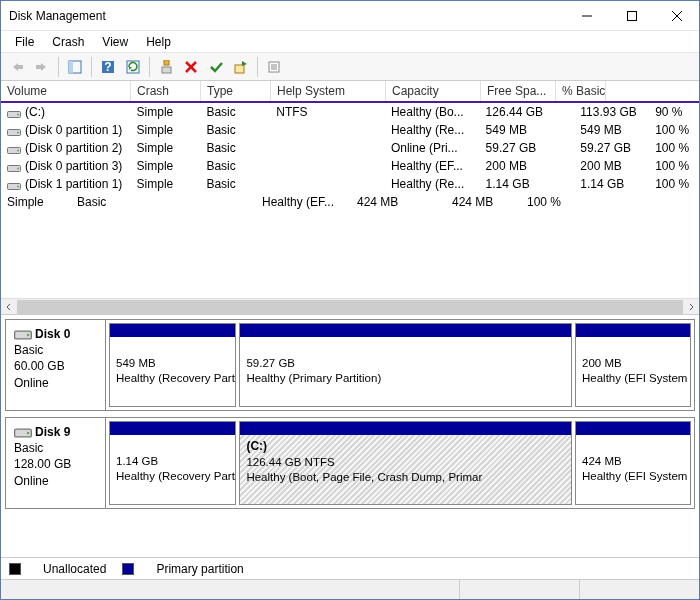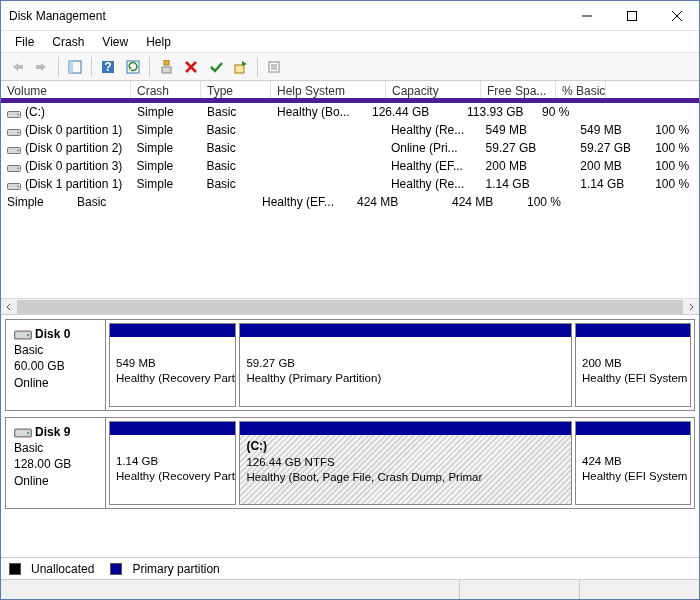--- a/index.html
+++ b/index.html
@@ -9,21 +9,21 @@
 .titlebar .title { flex: 1; font-size: 12px; }
 .winbtn { width: 45px; height: 29px; display: flex; align-items: center; justify-content: center; }
 .winbtn svg { width: 10px; height: 10px; }
 .menubar { height: 22px; display: flex; align-items: center; padding: 0 6px; gap: 2px; border-bottom: 1px solid #e5e5e5; }
 .menuitem { padding: 2px 8px; cursor: default; }
 .toolbar { height: 28px; display: flex; align-items: center; padding: 0 4px; gap: 1px; border-bottom: 1px solid #ccc; background: #f7f7f7; }
 .tbtn { width: 24px; height: 24px; display: flex; align-items: center; justify-content: center; border: 1px solid transparent; }
 .tbtn.disabled { opacity: 0.4; }
 .tsep { width: 1px; height: 20px; background: #ccc; margin: 0 3px; }
 .volpane { height: 234px; position: relative; border-bottom: 1px solid #ccc; overflow: hidden; }
-.colheaders { height: 22px; display: flex; background: #fff; border-bottom: 5px solid #4c1d95; }
+.colheaders { height: 22px; display: flex; background: #fff; border-bottom: 2px solid #4c1d95; }
 .ch { padding: 3px 6px; border-right: 1px solid #e1e1e1; overflow: hidden; white-space: nowrap; color: #333; }
 .rows { overflow: auto; }
 .row { height: 18px; display: flex; align-items: center; }
 .cell { padding: 1px 6px; overflow: hidden; white-space: nowrap; text-overflow: clip; }
 .volico { display: inline-block; width: 14px; height: 10px; margin-right: 4px; vertical-align: middle; }
 .volico svg { width: 14px; height: 10px; }
 .hscroll { position: absolute; bottom: 0; left: 0; right: 0; height: 16px; background: #f0f0f0; display: flex; align-items: center; border-top: 1px solid #ddd; }
 .sbtn { width: 16px; height: 16px; display:flex; align-items:center; justify-content:center; background:#f0f0f0; }
 .strack { flex: 1; height: 16px; background: #f0f0f0; position: relative; }
 .sthumb { position: absolute; height: 14px; top: 1px; background: #cdcdcd; }
@@ -32,21 +32,21 @@
 .diskinfo { width: 100px; padding: 6px 8px; border-right: 1px solid #888; background: #fff; line-height: 1.35; }
 .diskinfo b { font-weight: bold; }
 .dicon { width: 18px; height: 14px; display:inline-block; margin-right:3px; vertical-align:middle;}
 .partwrap { flex: 1; display: flex; gap: 3px; padding: 3px; }
 .part { border: 1px solid #888; display: flex; flex-direction: column; overflow: hidden; }
 .part .pbar { height: 13px; background: #000099; }
 .part.hatched .pbody { background-image: repeating-linear-gradient(135deg, #f5f5f5 0 2px, #d6d6d6 2px 4px); }
 .pbody { flex: 1; padding: 4px 6px; font-size: 11.5px; line-height: 1.3; overflow: hidden; white-space: nowrap; }
 .pbody b { font-weight: 600; }
 .legend { height: 22px; border-top: 1px solid #ccc; display: flex; align-items: center; padding: 0 8px; gap: 16px; }
-.lgitem { display: flex; align-items: center; gap: 10px; }
+.lgitem { display: flex; align-items: center; gap: 22px; }
 .lgbox { width: 12px; height: 12px; border: 1px solid #555; }
 .statusbar { height: 20px; border-top: 1px solid #ccc; background: #f0f0f0; display: flex; }
 .sbcell { border-left: 1px solid #ccc; }
 
 .c0{width:130px}.c1{width:70px}.c2{width:70px}.c3{width:115px}.c4{width:95px}.c5{width:95px}.c6{width:75px}.c7{width:50px}
 </style>
 </head>
 <body>
 
 <div class="titlebar">
@@ -154,20 +154,21 @@
     <div class="ch c7">% Basic</div>
   </div>
   <div class="rows" id="volrows">
       <div class="row">
         <div class="cell c0"><span class="volico"><svg viewBox="0 0 14 10">
               <rect x="0.5" y="2.5" width="13" height="6" rx="1" fill="#d8d8d8" stroke="#777"></rect>
               <circle cx="11" cy="5.5" r="1" fill="#6a6"></circle>
             </svg></span>(C:)</div>
         <div class="cell c1">Simple</div>
         <div class="cell c2">Basic</div>
+        <div class="cell c3">NTFS</div>
         <div class="cell c4">Healthy (Bo...</div>
         <div class="cell c5">126.44 GB</div>
         <div class="cell c6">113.93 GB</div>
         <div class="cell c7">90 %</div>
       </div>
       <div class="row">
         <div class="cell c0"><span class="volico"><svg viewBox="0 0 14 10">
               <rect x="0.5" y="2.5" width="13" height="6" rx="1" fill="#d8d8d8" stroke="#777"></rect>
               <circle cx="11" cy="5.5" r="1" fill="#6a6"></circle>
             </svg></span>(Disk 0 partition 1)</div>

